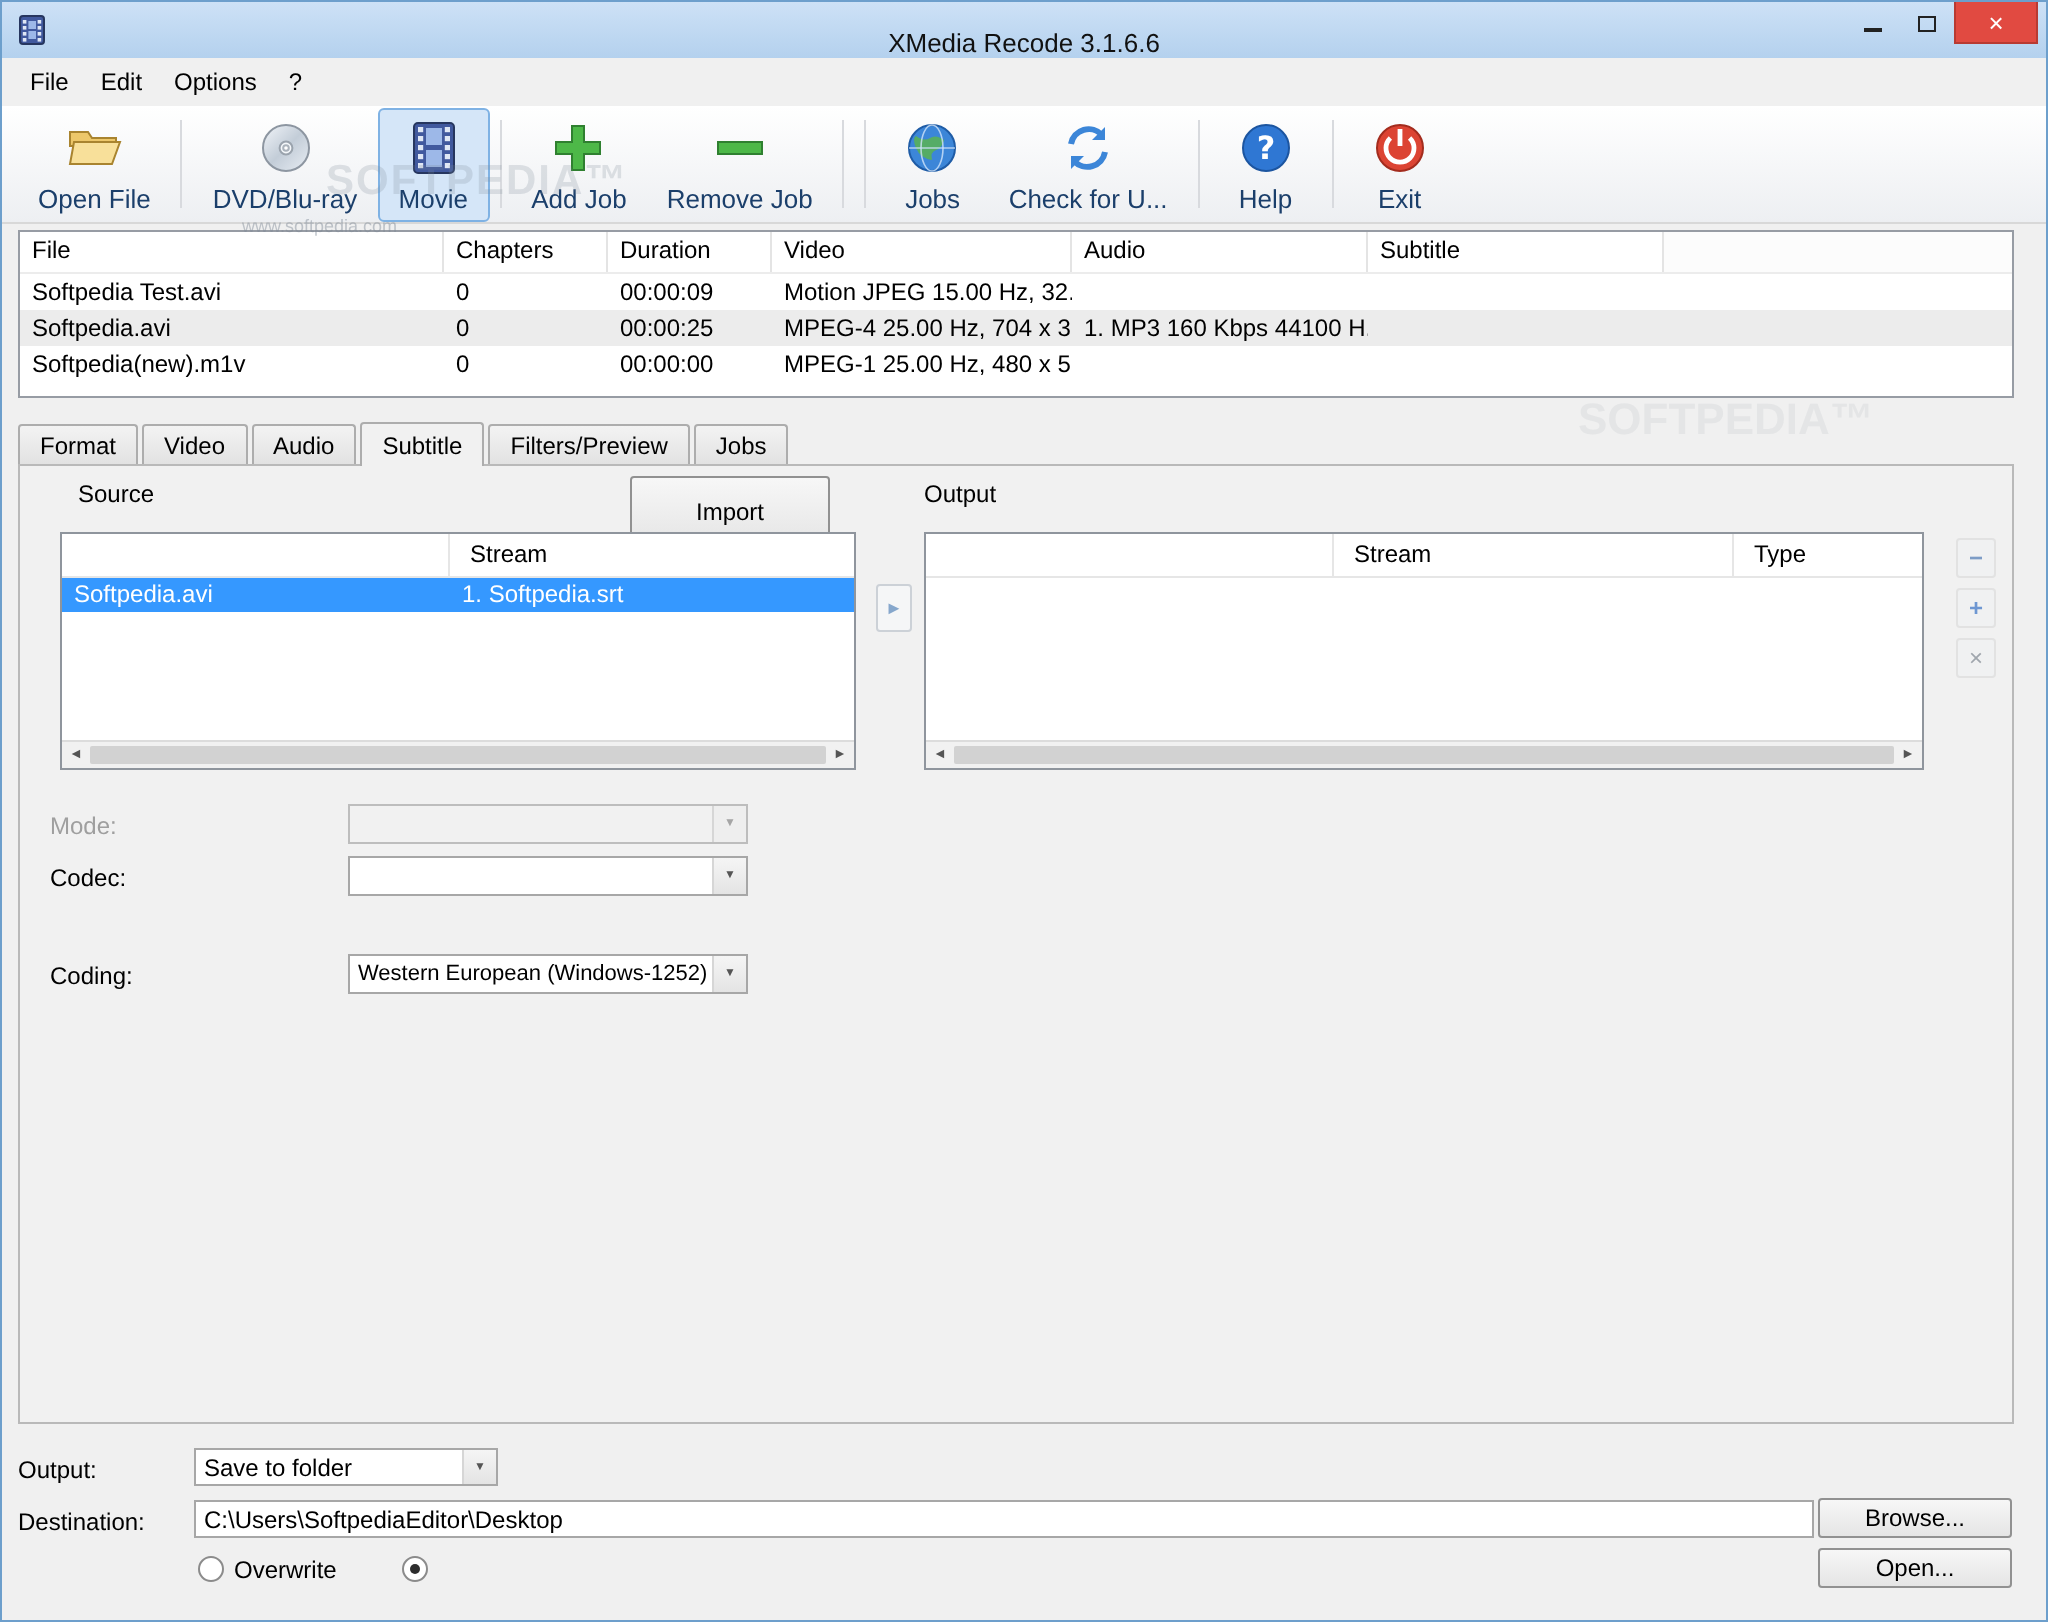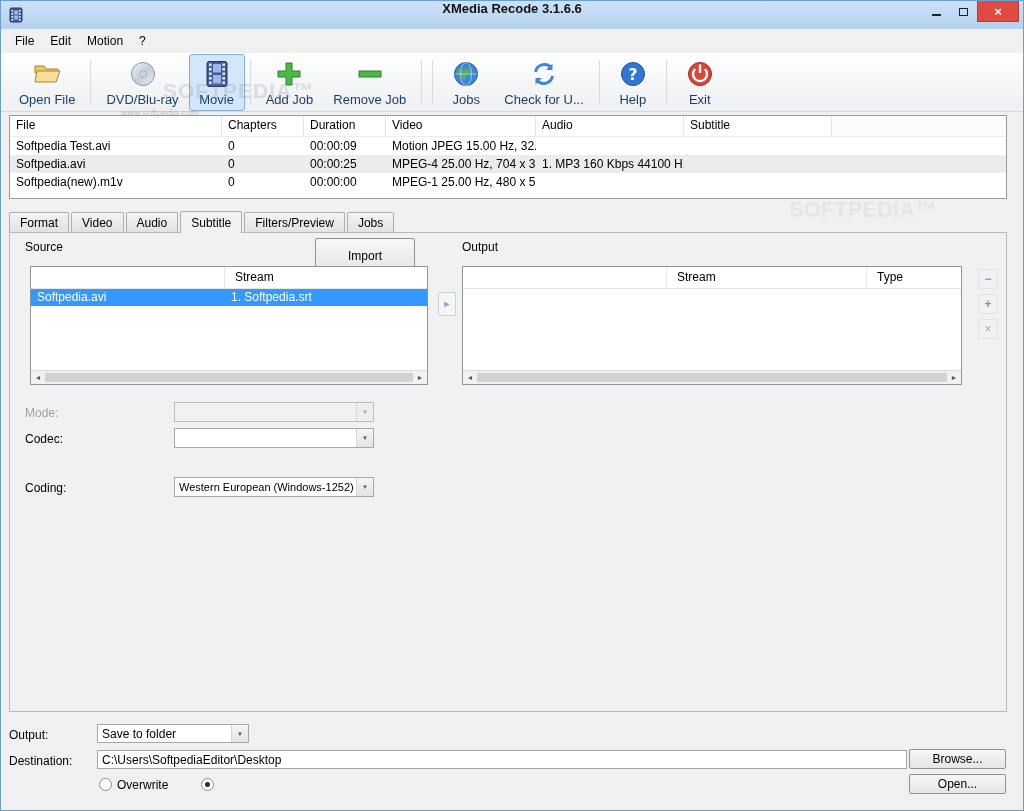--- a/index.html
+++ b/index.html
@@ -2,21 +2,21 @@
 <html><head>
 <meta charset="utf-8">
 <style>
   html,body {margin:0; padding:0; background:#d8d8d8;}
   .win {position:relative; width:1024px; height:811px; box-sizing:border-box;
         border:1px solid #6d9fcc; background:#f0f0f0; overflow:hidden;
         font-family:"Liberation Sans", sans-serif; font-size:12px; color:#000;}
 
   
   .titlebar {position:absolute; top:0; left:0; right:0; height:28px;
-             background:linear-gradient(180deg,#cde1f6,#b4d1ee); display:flex; align-items:flex-start;font-weight:bold;}
+             background:linear-gradient(180deg,#cde1f6,#b4d1ee); display:flex; align-items:flex-end;}
   .appicon {position:absolute; left:7px; top:6px; line-height:0;}
   .title {width:100%; text-align:center; font-size:13px; color:#111;}
   .caps {position:absolute; right:4px; top:0; height:21px; display:flex; z-index:3;}
   .cap {width:27px; display:flex; align-items:center; justify-content:center;}
   .min-glyph {width:9px; height:2px; background:#222; margin-top:7px; display:inline-block;}
   .max-glyph {width:9px; height:8px; border:1px solid #222; box-sizing:border-box; display:inline-block;}
   .cap.close {width:40px; background:#e14a41; border:1px solid #b83a32; border-top:none; color:#fff; font-size:13px;}
 
   
   .menubar {position:absolute; top:28px; left:0; right:0; height:24px; display:flex; align-items:center; padding-left:6px;}
@@ -48,21 +48,21 @@
   .tabs {position:absolute; top:211px; left:8px; display:flex; z-index:5;}
   .tab {box-sizing:border-box; height:20px; padding:3px 10px 0; margin-right:2px; font-size:12px;
         border:1px solid #adadad; border-bottom:none; border-radius:2px 2px 0 0;
         background:linear-gradient(#f3f3f3,#e2e2e2); white-space:nowrap;}
   .tab.active {height:22px; margin-top:-1px; padding-top:4px; background:#f1f1f1; position:relative; z-index:6;}
 
   
   .panel {position:absolute; top:231px; left:8px; width:998px; height:480px; box-sizing:border-box;
           background:#f1f1f1; border:1px solid #b9b9b9; z-index:1;}
   .p-lbl {position:absolute; white-space:nowrap;}
-  #lbl-source {left:15px; top:7px;}
+  #lbl-source {left:29px; top:7px;}
   #lbl-output {left:452px; top:7px;}
   #lbl-mode {left:15px; top:173px; color:#9f9f9f;}
   #lbl-codec {left:15px; top:199px;}
   #lbl-coding {left:15px; top:248px;}
 
   .btn {box-sizing:border-box; position:absolute; display:flex; align-items:center; justify-content:center;
         background:linear-gradient(#f7f7f7,#e5e5e5); border:1px solid #919191; border-radius:2px; font-size:12px;}
   #btn-import {left:305px; top:5px; width:100px; height:36px;}
 
   .listbox {position:absolute; background:#fff; border:1px solid #8f959d; box-sizing:border-box;}
@@ -159,21 +159,21 @@
         </div>
       <div class="cap close">
           <span>×</span>
         </div>
     </div>
   </div>
 
   <div class="menubar">
     <span class="mitem">File</span>
     <span class="mitem">Edit</span>
-    <span class="mitem">Motion</span>
+    <span class="mitem">Options</span>
     <span class="mitem">?</span>
   </div>
 
   <div class="toolbar">
 
     <div class="tbtn">
       <span class="ticon">
         <svg width="30" height="30" viewBox="0 0 30 30">
           <path d="M3 7h9l2 3h12v4H3z" fill="#edc76a" stroke="#a9842f"></path>
           <path d="M5 12h23l-4 11H3z" fill="#f8e09a" stroke="#a9842f"></path>

